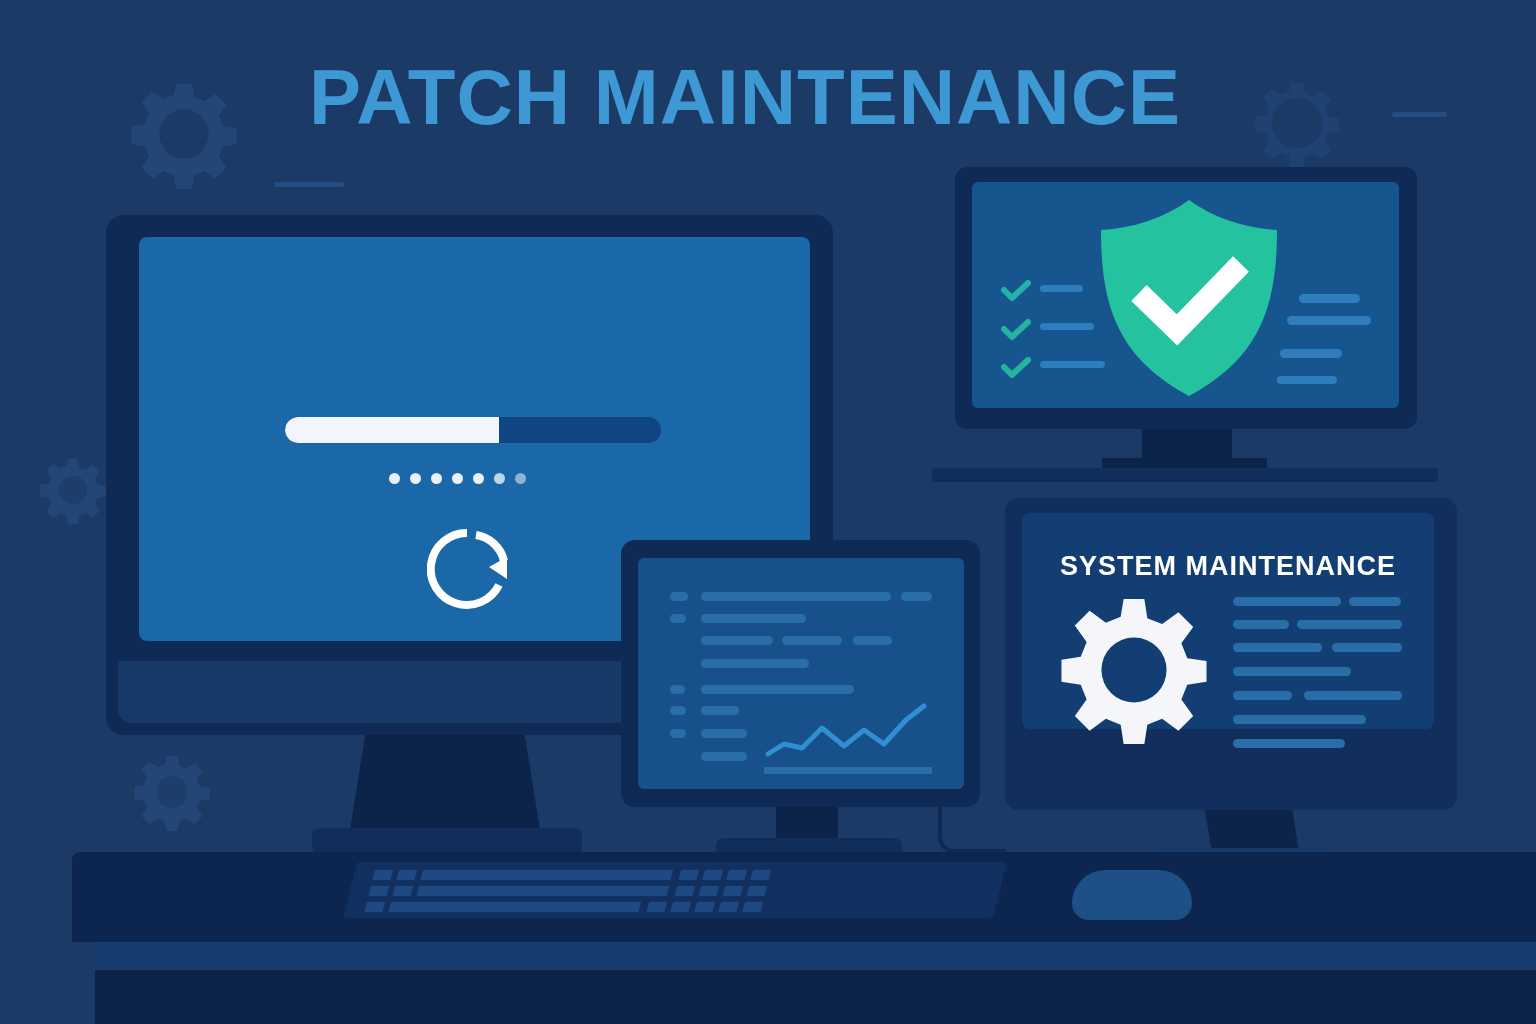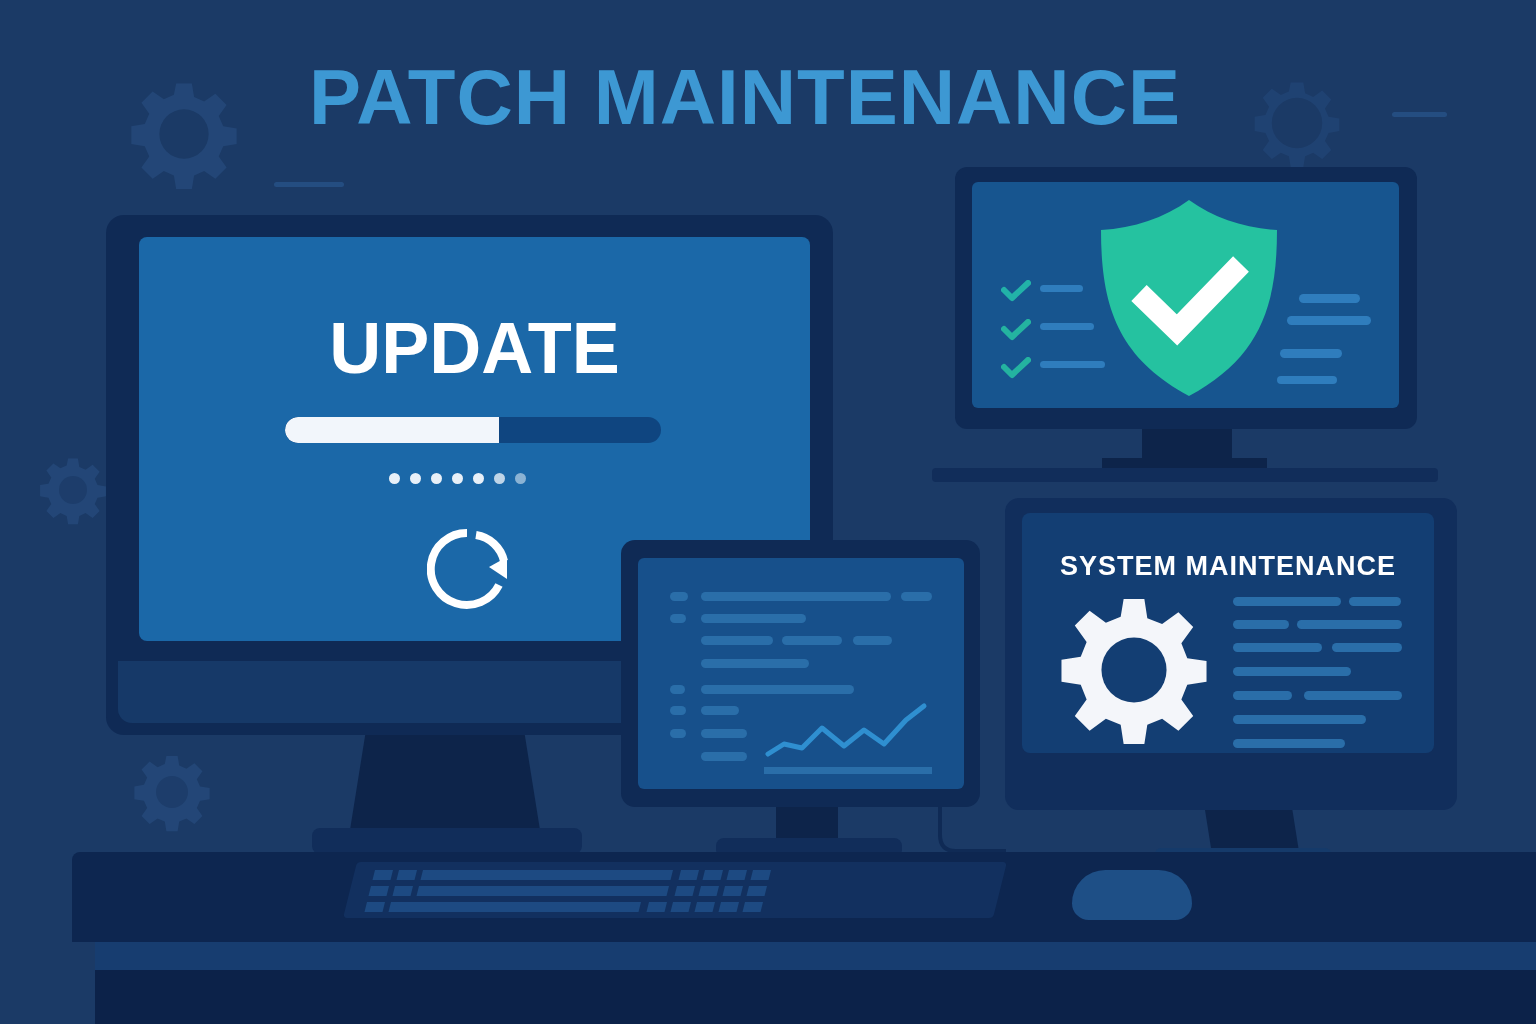--- a/index.html
+++ b/index.html
@@ -20,21 +20,21 @@
   .spin{position:absolute;left:288px;top:290px;}
   .stand{position:absolute;background:#0d244a;}
   
   .mon-sec{left:955px;top:167px;width:462px;height:262px;background:#0f2a55;border-radius:12px;}
   .mon-sec .screen{position:absolute;left:17px;top:15px;width:427px;height:226px;background:#17558f;border-radius:6px;}
   
   .mon-chart{left:621px;top:540px;width:359px;height:267px;background:#0f2a55;border-radius:14px;}
   .mon-chart .screen{position:absolute;left:17px;top:18px;width:326px;height:231px;background:#17508b;border-radius:6px;}
   
   .mon-mnt{left:1005px;top:498px;width:452px;height:312px;background:#112e5c;border-radius:14px;}
-  .mon-mnt .screen{position:absolute;left:17px;top:15px;width:412px;height:240px;background:#133e73;border-radius:8px;}
+  .mon-mnt .screen{position:absolute;left:17px;top:15px;width:412px;height:216px;background:#133e73;border-radius:8px;}
   .mnt-title{position:absolute;left:0;width:100%;top:38px;text-align:center;color:#fff;font-size:27px;font-weight:bold;letter-spacing:1px;}
   .lb{background:#2f7dbd;}
   .lbd{background:#2a6ea9;}
   
   .desk-top{left:72px;top:852px;width:1464px;height:90px;background:#0d2650;border-radius:8px 0 0 0;}
   .desk-edge{left:95px;top:942px;width:1441px;height:28px;background:#173d70;}
   .desk-body{left:95px;top:970px;width:1441px;height:54px;background:#0c2249;}
   .keyboard{left:350px;top:862px;width:650px;height:56px;background:#12305f;transform:skewX(-14deg);border-radius:4px;}
   .mouse{left:1072px;top:870px;width:120px;height:50px;background:#1e4f86;border-radius:60px 60px 30px 30px;}
 </style>
@@ -59,21 +59,20 @@
   </svg>
 <div class="bar" style="left:274px;top:182px;width:70px;height:5px;background:#2c5a92;opacity:.6"></div>
 <div class="bar" style="left:1392px;top:112px;width:55px;height:5px;background:#2c5a92;opacity:.6"></div>
 
 <div class="title">PATCH MAINTENANCE</div>
 
 <div class="stand" style="left:350px;top:735px;width:190px;height:95px;clip-path:polygon(8% 0,92% 0,100% 100%,0 100%);"></div>
 <div class="stand" style="left:312px;top:828px;width:270px;height:26px;border-radius:8px;background:#112d5a"></div>
 <div class="abs mon-main">
   <div class="screen">
-    <div class="upd">UPDATE</div>
     <div class="prog">
         <div class="fill" style="width:57%"></div>
       </div>
     <div class="dots">
         <span></span>
         <span></span>
         <span></span>
         <span></span>
         <span></span>
         <span style="opacity:.8"></span>

